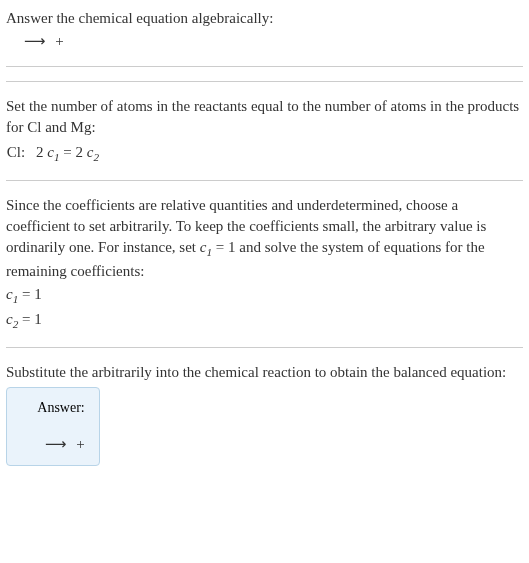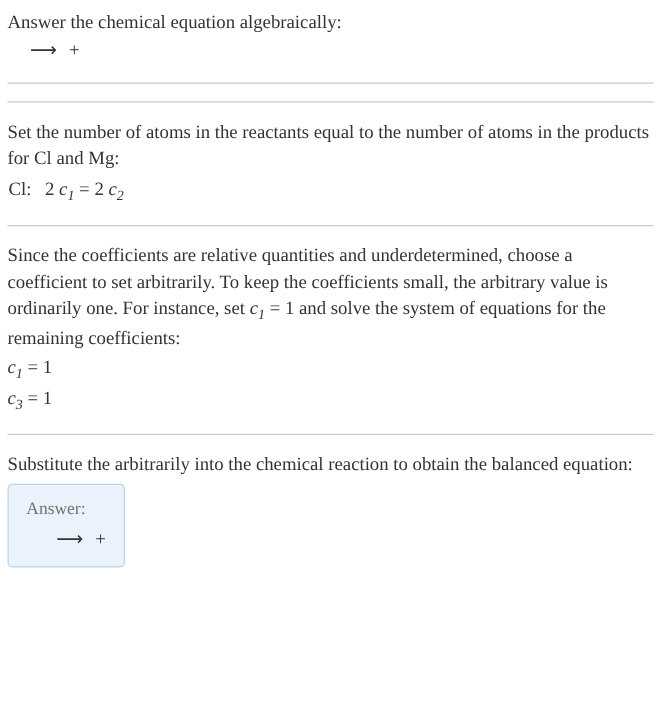--- a/index.html
+++ b/index.html
@@ -57,23 +57,24 @@
     }
     .answer-box {
       display: inline-block;
       background: #eaf3fb;
       border: 1px solid #b8d4e8;
       border-radius: 4px;
       padding: 10px 14px;
       margin-top: 4px;
     }
     .answer-label {
-      color: #737373;
+      color: #000000;
       font-size: 14px;
-      margin-bottom: 4px;
+      margin-bottom: 16px;
+      text-align: right;
     }
     .answer-eq {
       padding-left: 18px;
     }
   </style>
 </head>
 <body>
 
 <div class="section">
   <div>Answer the chemical equation algebraically:</div>
@@ -106,21 +107,21 @@
 <hr class="divider">
 
 <div class="section">
   <div>
     <span>Since the coefficients are relative quantities and underdetermined, choose a coefficient to set arbitrarily. To keep the coefficients small, the arbitrary value is ordinarily one. For instance, set </span><span class="italic">c</span><span class="sub">1</span><span> = 1 and solve the system of equations for the remaining coefficients:</span>
   </div>
   <div class="math-line">
     <span class="italic">c</span><span class="sub">1</span><span> = 1</span>
   </div>
   <div class="math-line">
-    <span class="italic">c</span><span class="sub">3</span><span> = 1</span>
+    <span class="italic">c</span><span class="sub">2</span><span> = 1</span>
   </div>
 </div>
 
 <hr class="divider">
 
 <div class="section">
   <div>Substitute the arbitrarily into the chemical reaction to obtain the balanced equation:</div>
   <div class="answer-box">
     <div class="answer-label">Answer:</div>
     <div class="answer-eq">

